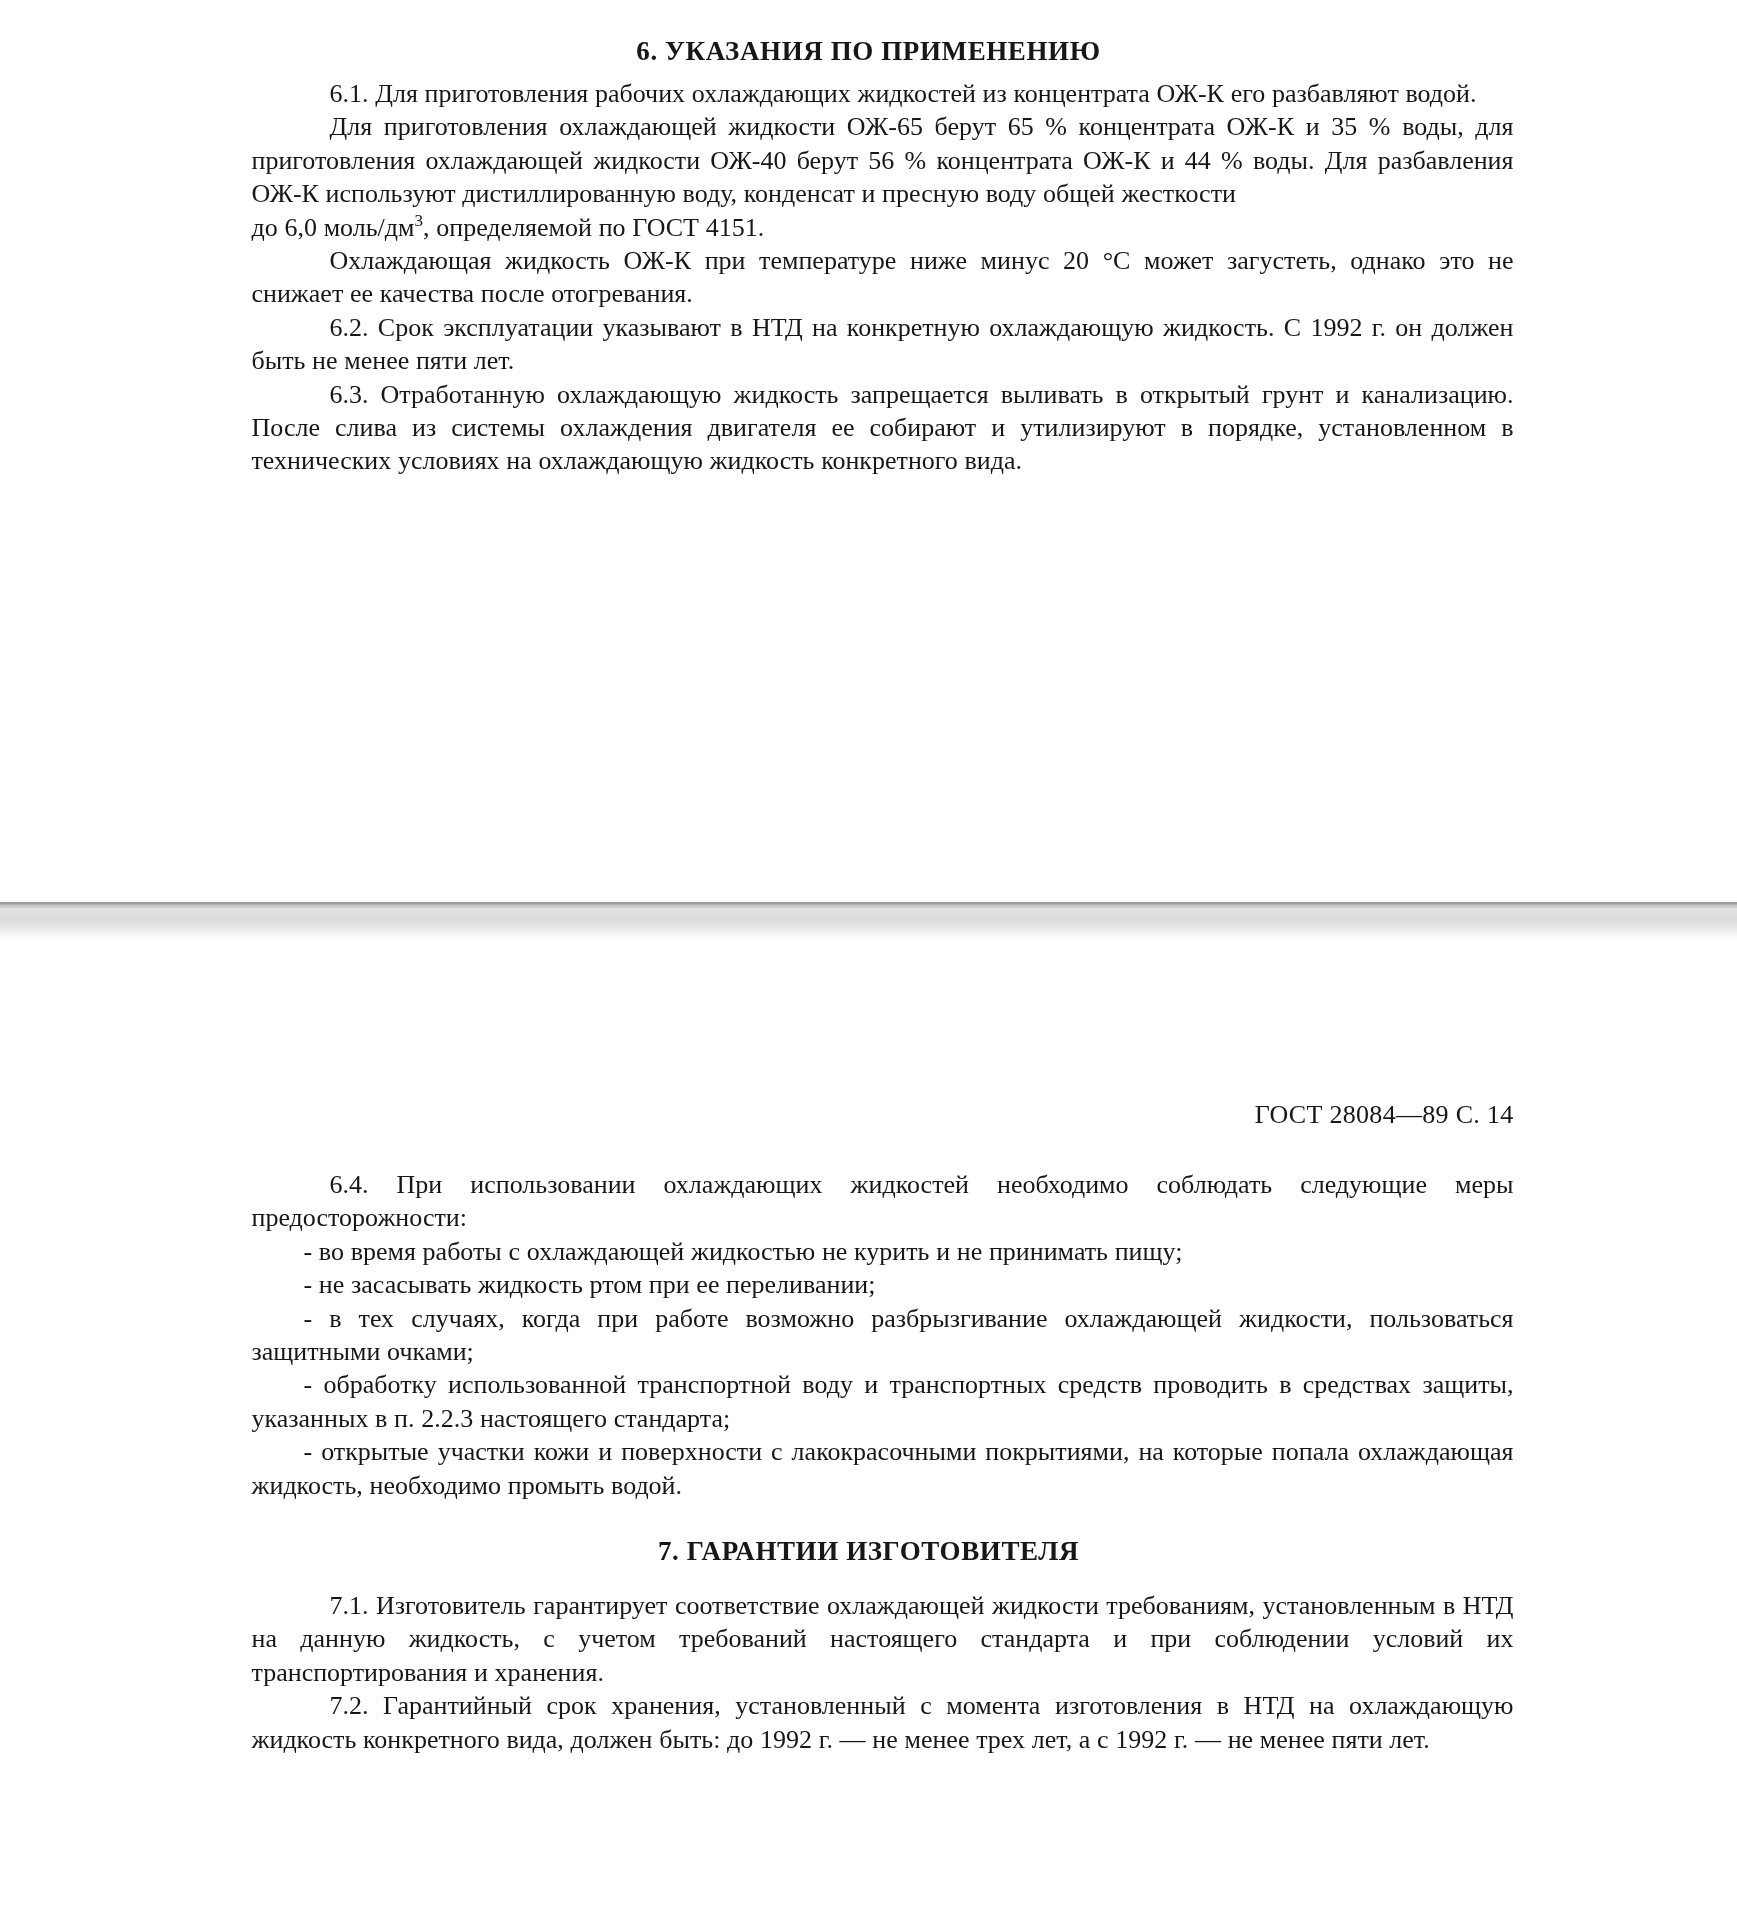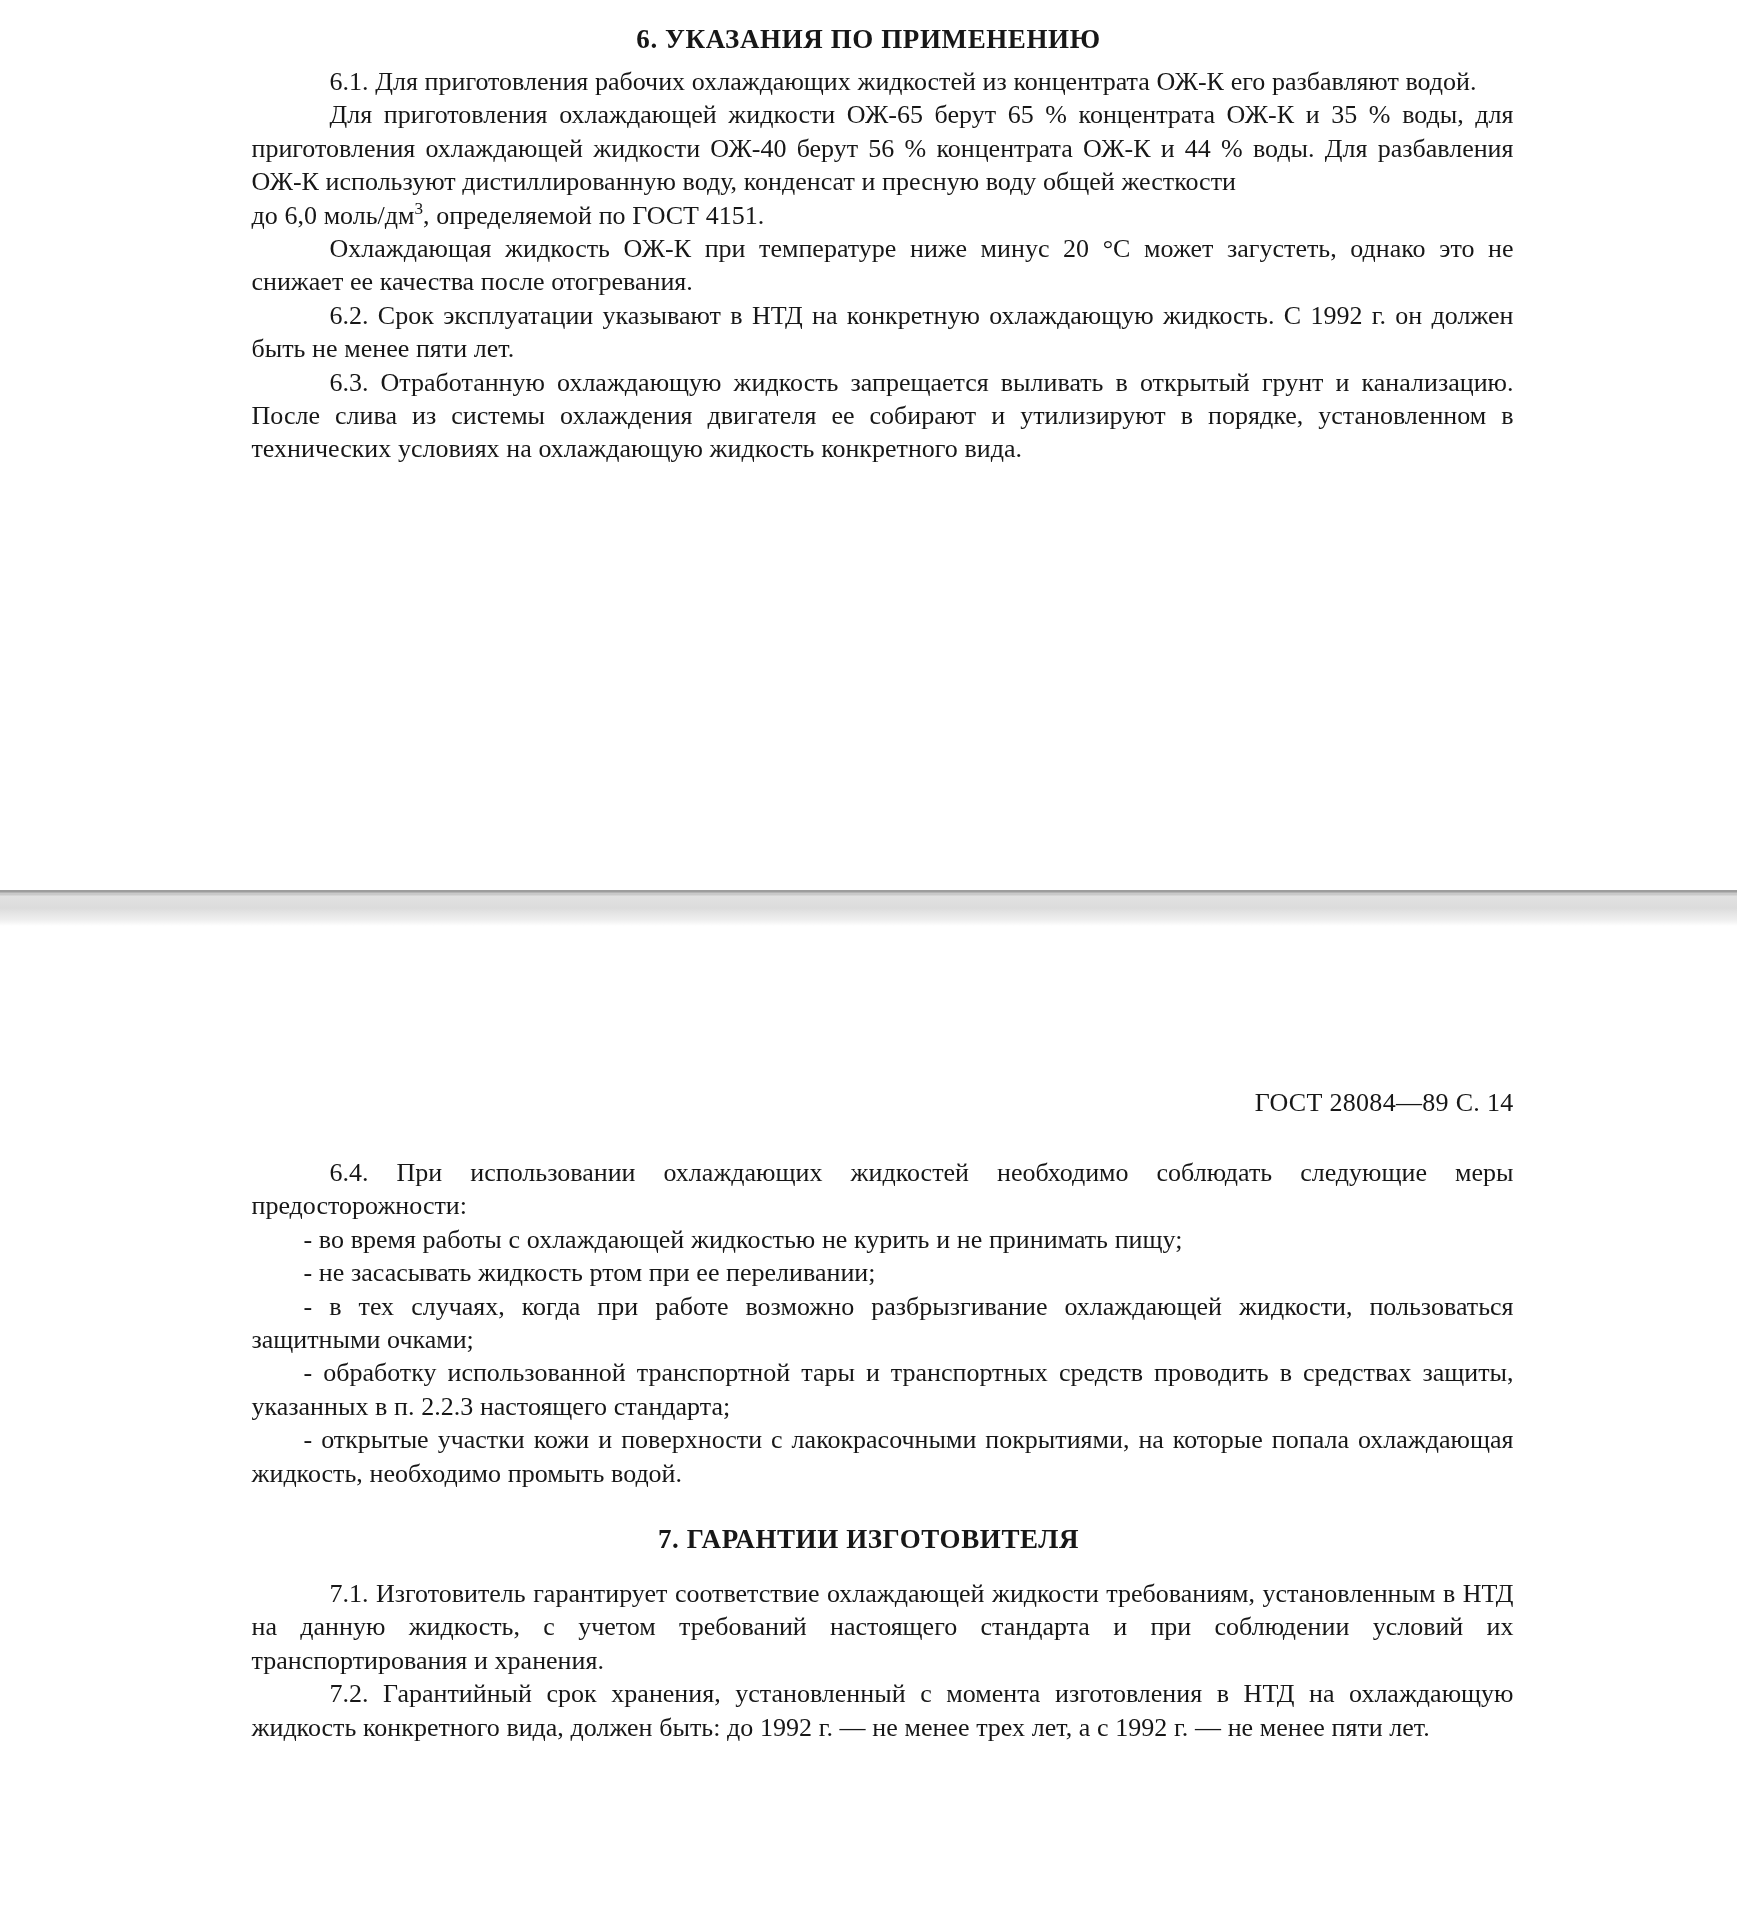--- a/index.html
+++ b/index.html
@@ -20,20 +20,21 @@
   .page {
     position: relative;
     background: #ffffff;
   }
 
   
   #page-one {
     padding: 0 0 0 0;
     height: 890px;
     box-sizing: border-box;
+    margin-top: 12px;
   }
 
   .section-heading {
     text-align: center;
     font-weight: bold;
     font-size: 27px;
     letter-spacing: 0.6px;
     margin: 0;
     padding-top: 24px;
     padding-bottom: 10px;
@@ -141,21 +142,21 @@
   <div class="body-col">
 
     <p class="para">6.4.  При использовании охлаждающих жидкостей необходимо соблюдать следующие меры предосторожности:</p>
 
     <p class="para dash">- во время работы с охлаждающей жидкостью не курить и не принимать пищу;</p>
 
     <p class="para dash">- не засасывать жидкость ртом при ее переливании;</p>
 
     <p class="para dash">- в тех случаях, когда при работе возможно разбрызгивание охлаждающей жидкости, пользоваться защитными очками;</p>
 
-    <p class="para dash">- обработку использованной транспортной тары и транспортных средств проводить в средствах защиты, указанных в п. 2.2.3 настоящего стандарта;</p>
+    <p class="para dash">- обработку использованной транспортной воду и транспортных средств проводить в средствах защиты, указанных в п. 2.2.3 настоящего стандарта;</p>
 
     <p class="para dash">- открытые участки кожи и поверхности с лакокрасочными покрытиями, на которые попала охлаждающая жидкость, необходимо промыть водой.</p>
 
   </div>
 
   <h2 class="section-heading second">7.  ГАРАНТИИ ИЗГОТОВИТЕЛЯ</h2>
 
   <div class="body-col">
 
     <p class="para">7.1.  Изготовитель гарантирует соответствие охлаждающей жидкости требованиям, установленным в НТД на данную жидкость, с учетом требований настоящего стандарта и при соблюдении условий их транспортирования и хранения.</p>

